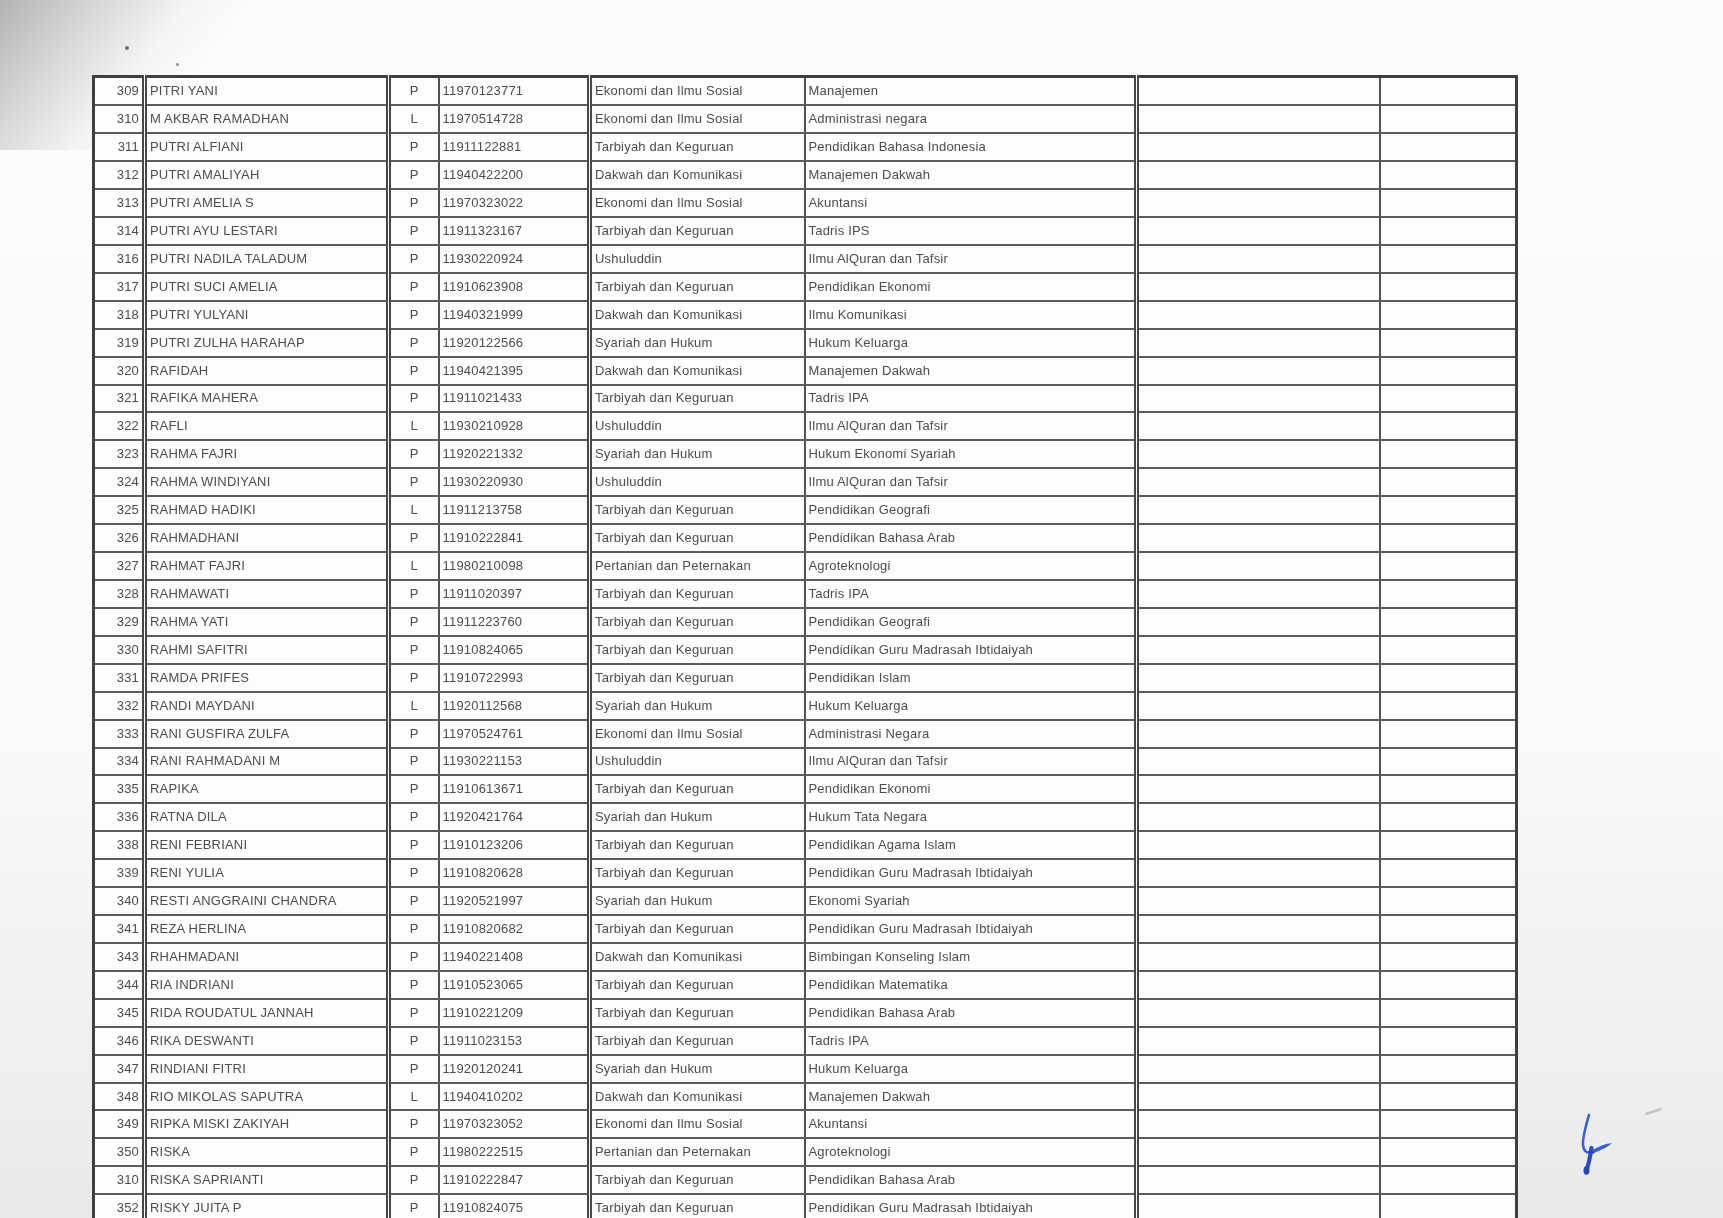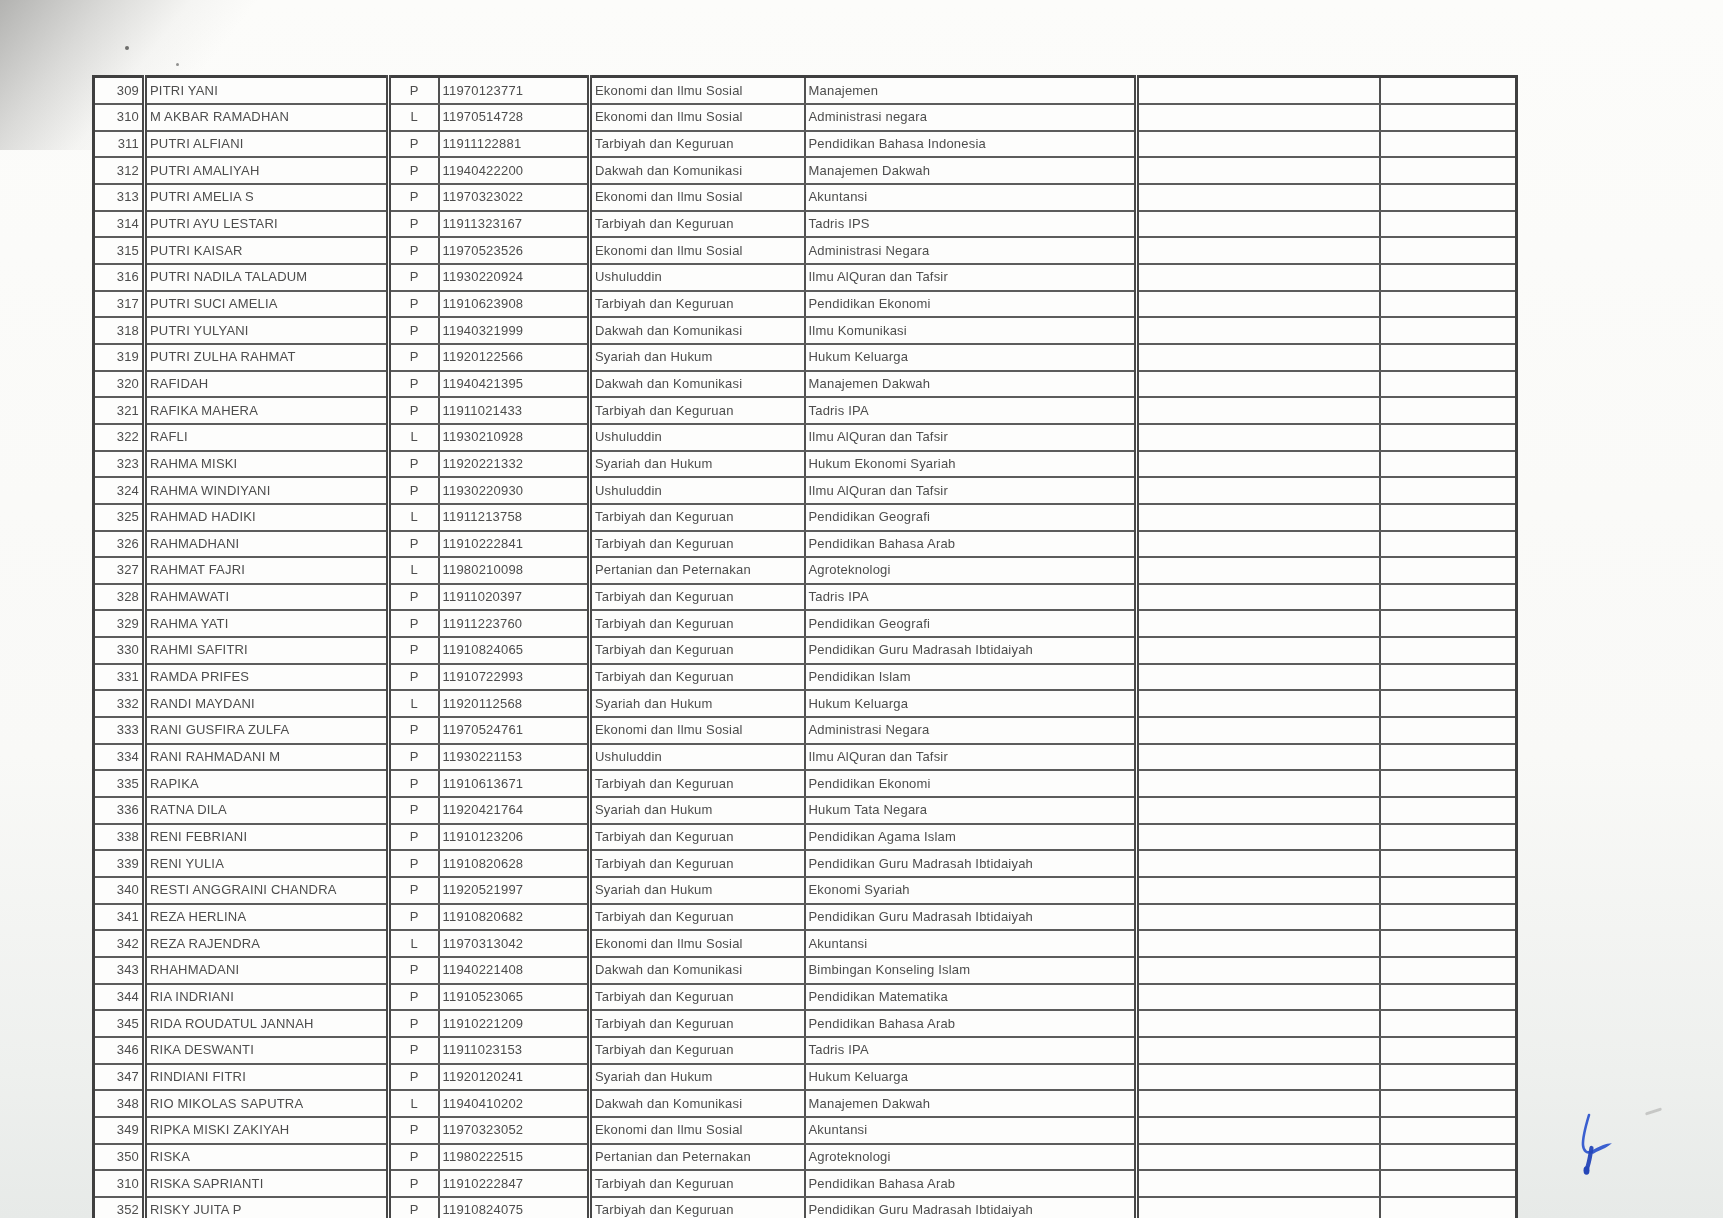--- a/index.html
+++ b/index.html
@@ -114,30 +114,20 @@
         <td class="c-no">314</td>
         <td class="c-name dbl">PUTRI AYU LESTARI</td>
         <td class="c-gender dbl">P</td>
         <td class="c-id">11911323167</td>
         <td class="c-fac dbl">Tarbiyah dan Keguruan</td>
         <td class="c-prog">Tadris IPS</td>
         <td class="c-b1 dbl"></td>
         <td class="c-b2"></td>
       </tr>
       <tr>
-        <td class="c-no">315</td>
-        <td class="c-name dbl">PUTRI KAISAR</td>
-        <td class="c-gender dbl">P</td>
-        <td class="c-id">11970523526</td>
-        <td class="c-fac dbl">Ekonomi dan Ilmu Sosial</td>
-        <td class="c-prog">Administrasi Negara</td>
-        <td class="c-b1 dbl"></td>
-        <td class="c-b2"></td>
-      </tr>
-      <tr>
         <td class="c-no">316</td>
         <td class="c-name dbl">PUTRI NADILA TALADUM</td>
         <td class="c-gender dbl">P</td>
         <td class="c-id">11930220924</td>
         <td class="c-fac dbl">Ushuluddin</td>
         <td class="c-prog">Ilmu AlQuran dan Tafsir</td>
         <td class="c-b1 dbl"></td>
         <td class="c-b2"></td>
       </tr>
       <tr>
@@ -155,21 +145,21 @@
         <td class="c-name dbl">PUTRI YULYANI</td>
         <td class="c-gender dbl">P</td>
         <td class="c-id">11940321999</td>
         <td class="c-fac dbl">Dakwah dan Komunikasi</td>
         <td class="c-prog">Ilmu Komunikasi</td>
         <td class="c-b1 dbl"></td>
         <td class="c-b2"></td>
       </tr>
       <tr>
         <td class="c-no">319</td>
-        <td class="c-name dbl">PUTRI ZULHA RAHMAT</td>
+        <td class="c-name dbl">PUTRI ZULHA HARAHAP</td>
         <td class="c-gender dbl">P</td>
         <td class="c-id">11920122566</td>
         <td class="c-fac dbl">Syariah dan Hukum</td>
         <td class="c-prog">Hukum Keluarga</td>
         <td class="c-b1 dbl"></td>
         <td class="c-b2"></td>
       </tr>
       <tr>
         <td class="c-no">320</td>
         <td class="c-name dbl">RAFIDAH</td>
@@ -195,21 +185,21 @@
         <td class="c-name dbl">RAFLI</td>
         <td class="c-gender dbl">L</td>
         <td class="c-id">11930210928</td>
         <td class="c-fac dbl">Ushuluddin</td>
         <td class="c-prog">Ilmu AlQuran dan Tafsir</td>
         <td class="c-b1 dbl"></td>
         <td class="c-b2"></td>
       </tr>
       <tr>
         <td class="c-no">323</td>
-        <td class="c-name dbl">RAHMA MISKI</td>
+        <td class="c-name dbl">RAHMA FAJRI</td>
         <td class="c-gender dbl">P</td>
         <td class="c-id">11920221332</td>
         <td class="c-fac dbl">Syariah dan Hukum</td>
         <td class="c-prog">Hukum Ekonomi Syariah</td>
         <td class="c-b1 dbl"></td>
         <td class="c-b2"></td>
       </tr>
       <tr>
         <td class="c-no">324</td>
         <td class="c-name dbl">RAHMA WINDIYANI</td>
@@ -370,30 +360,20 @@
         <td class="c-b1 dbl"></td>
         <td class="c-b2"></td>
       </tr>
       <tr>
         <td class="c-no">341</td>
         <td class="c-name dbl">REZA HERLINA</td>
         <td class="c-gender dbl">P</td>
         <td class="c-id">11910820682</td>
         <td class="c-fac dbl">Tarbiyah dan Keguruan</td>
         <td class="c-prog">Pendidikan Guru Madrasah Ibtidaiyah</td>
-        <td class="c-b1 dbl"></td>
-        <td class="c-b2"></td>
-      </tr>
-      <tr>
-        <td class="c-no">342</td>
-        <td class="c-name dbl">REZA RAJENDRA</td>
-        <td class="c-gender dbl">L</td>
-        <td class="c-id">11970313042</td>
-        <td class="c-fac dbl">Ekonomi dan Ilmu Sosial</td>
-        <td class="c-prog">Akuntansi</td>
         <td class="c-b1 dbl"></td>
         <td class="c-b2"></td>
       </tr>
       <tr>
         <td class="c-no">343</td>
         <td class="c-name dbl">RHAHMADANI</td>
         <td class="c-gender dbl">P</td>
         <td class="c-id">11940221408</td>
         <td class="c-fac dbl">Dakwah dan Komunikasi</td>
         <td class="c-prog">Bimbingan Konseling Islam</td>

